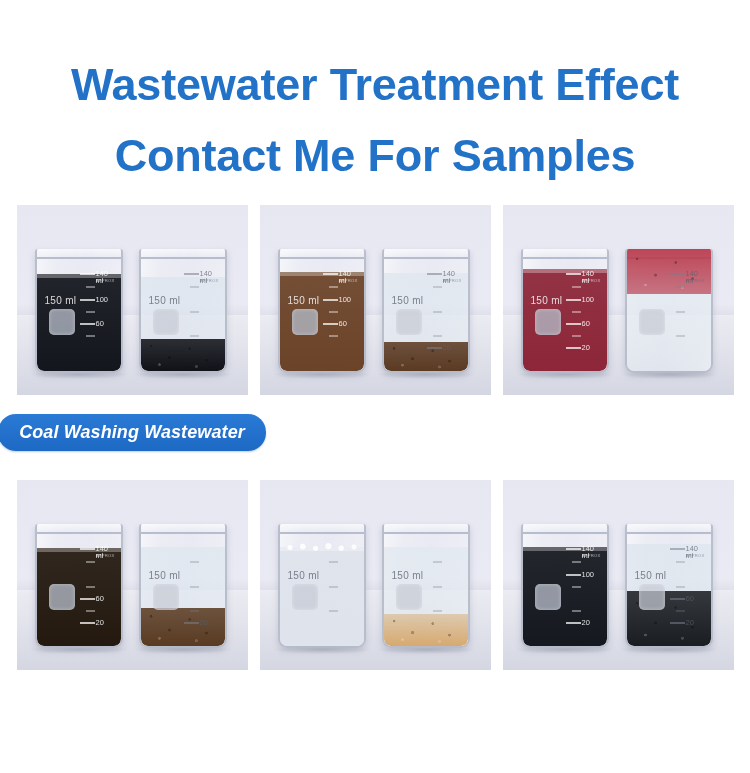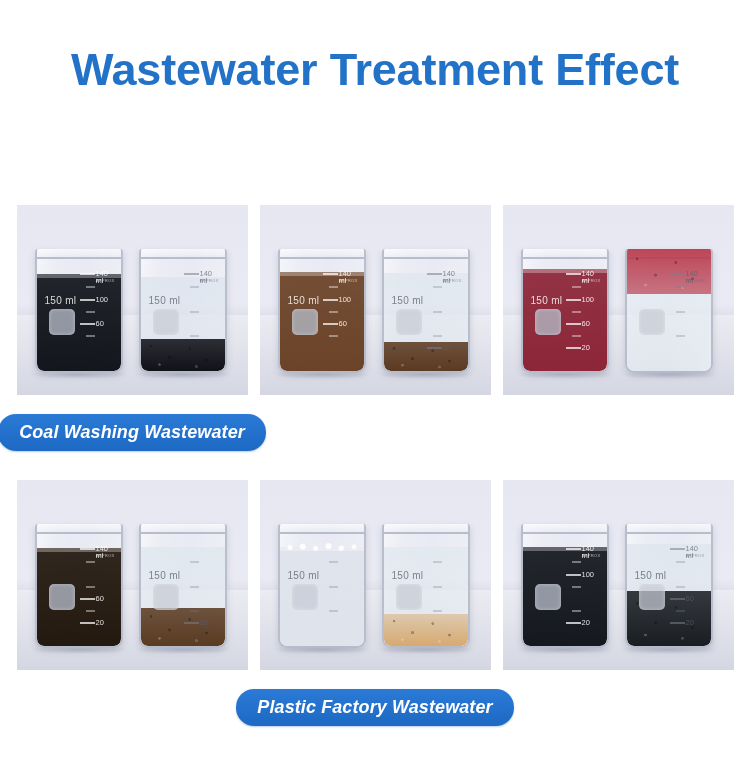--- a/index.html
+++ b/index.html
@@ -10,21 +10,21 @@
     overflow:hidden;
     position:relative;
   }
 
   
   .header{
     padding-top:34px;
     text-align:center;
   }
   .header h1{
-    margin:0;
+    margin:15px;
     color:#2272c8;
     font-size:45px;
     line-height:1.58;
     font-weight:700;
     letter-spacing:-0.2px;
     font-family:"Liberation Sans", sans-serif;
   }
   .header h1 .ln{display:block;}
 
   
@@ -194,20 +194,21 @@
     line-height:1;
     font-style:italic;
   }
 </style>
 </head>
 <body>
 
 <div class="header">
   <h1>
     <span class="ln">Wastewater Treatment Effect</span>
+    <span class="ln">Contact Me For Samples</span>
   </h1>
 </div>
 
 <div class="grid" id="grid">
     <div class="cell">
       <div class="photo">
         <div class="bg"></div>
         <div class="shadow" style="left:12px"></div>
         <div class="shadow" style="left:116px"></div>
         <div class="beaker left">
@@ -422,23 +423,20 @@
             <div class="scale">
               <div class="tick minor dark" style="top:13px"></div>
               <div class="tick minor dark" style="top:38px"></div>
               <div class="tick minor dark" style="top:62px"></div>
             </div>
             <div class="mlmark dark">150 ml</div>
             <div class="patch pale"></div>
           </div>
         </div>
       </div>
-      <div class="labelwrap">
-        <button class="pill">Plastic Factory Wastewater</button>
-      </div>
     </div>
     <div class="cell">
       <div class="photo">
         <div class="bg"></div>
         <div class="shadow" style="left:12px"></div>
         <div class="shadow" style="left:116px"></div>
         <div class="beaker left">
           <div class="glass">
             <div class="rim"></div>
             <div class="liquid" style="height:99px;background:linear-gradient(to bottom,#15181fee,#15181f);border-radius:0 0 7px 7px"></div>

